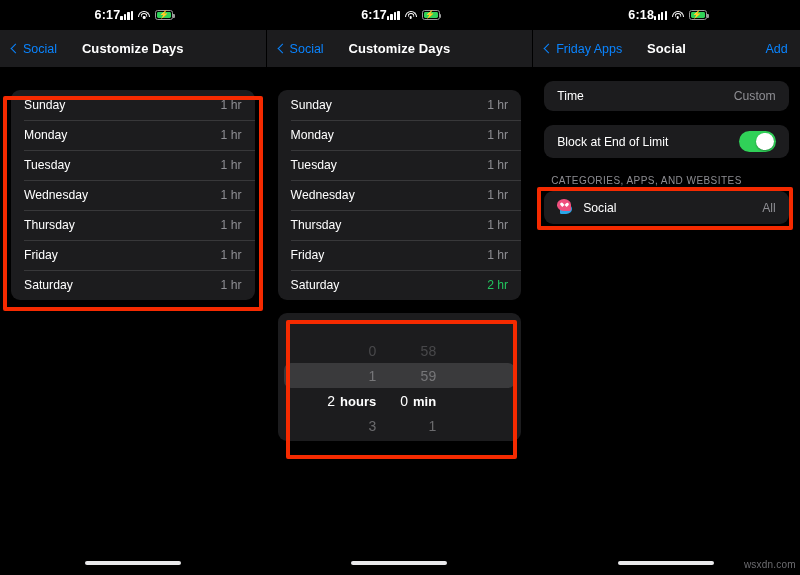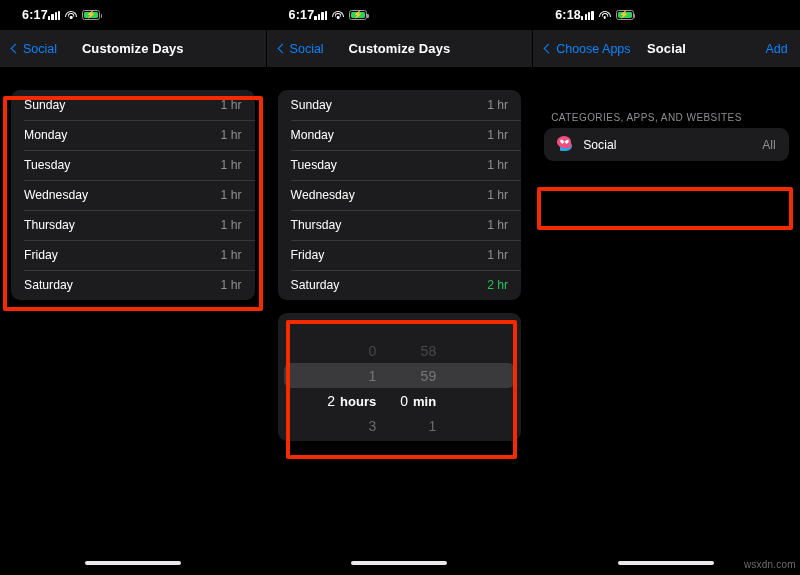--- a/index.html
+++ b/index.html
@@ -11,21 +11,21 @@
   .screens{display:flex;width:800px;height:575px;}
   .phone{
     position:relative;width:266.6px;height:575px;background:#000;
     overflow:hidden;border-right:1px solid #000;
   }
   .phone:last-child{border-right:none;}
 
   
   .statusbar{
     position:relative;height:30px;display:flex;align-items:center;
-    justify-content:flex-start;padding:0 20px 0 22px;color:#fff;
+    justify-content:center;padding:0 20px 0 22px;color:#fff;
   }
   .sb-time{font-size:12.5px;font-weight:600;letter-spacing:.2px;}
   .sb-icons{display:flex;align-items:center;gap:5px;}
   .sig{display:flex;align-items:flex-end;gap:1.3px;height:9px;}
   .sig i{display:block;width:2.2px;background:#fff;border-radius:.6px;}
   .sig i:nth-child(1){height:3.5px}
   .sig i:nth-child(2){height:5.3px}
   .sig i:nth-child(3){height:7.1px}
   .sig i:nth-child(4){height:9px}
   .wifi{position:relative;width:12px;height:9px;}
@@ -319,30 +319,44 @@
         <span class="batt">
             <i></i>
             <span class="bolt">⚡</span>
           </span>
       </div>
     </div>
     <div class="sheet"></div>
     <div class="navbar">
       <div class="back">
         <span class="chev"></span>
-        <span>Choose Apps</span>
+        <span>Friday Apps</span>
       </div>
       <div class="navtitle">Social</div>
       <div class="navright">Add</div>
     </div>
 
     <div class="body">
       <div style="height:14px"></div>
+      <div class="group">
+        <div class="row">
+          <span class="lbl">Time</span>
+          <span class="val">Custom</span>
+        </div>
+      </div>
 
       <div style="height:14px"></div>
+      <div class="group">
+        <div class="row tall">
+          <span class="lbl">Block at End of Limit</span>
+          <span class="toggle">
+              <i></i>
+            </span>
+        </div>
+      </div>
 
       <div style="height:17px"></div>
       <div class="shead">CATEGORIES, APPS, AND WEBSITES</div>
       <div class="group">
         <div class="row tall">
           <span class="rowleft">
             <span class="appicon">
               <span class="bubble-b"></span>
                 <span class="bubble-p"></span>
                 <span class="heart"></span>

